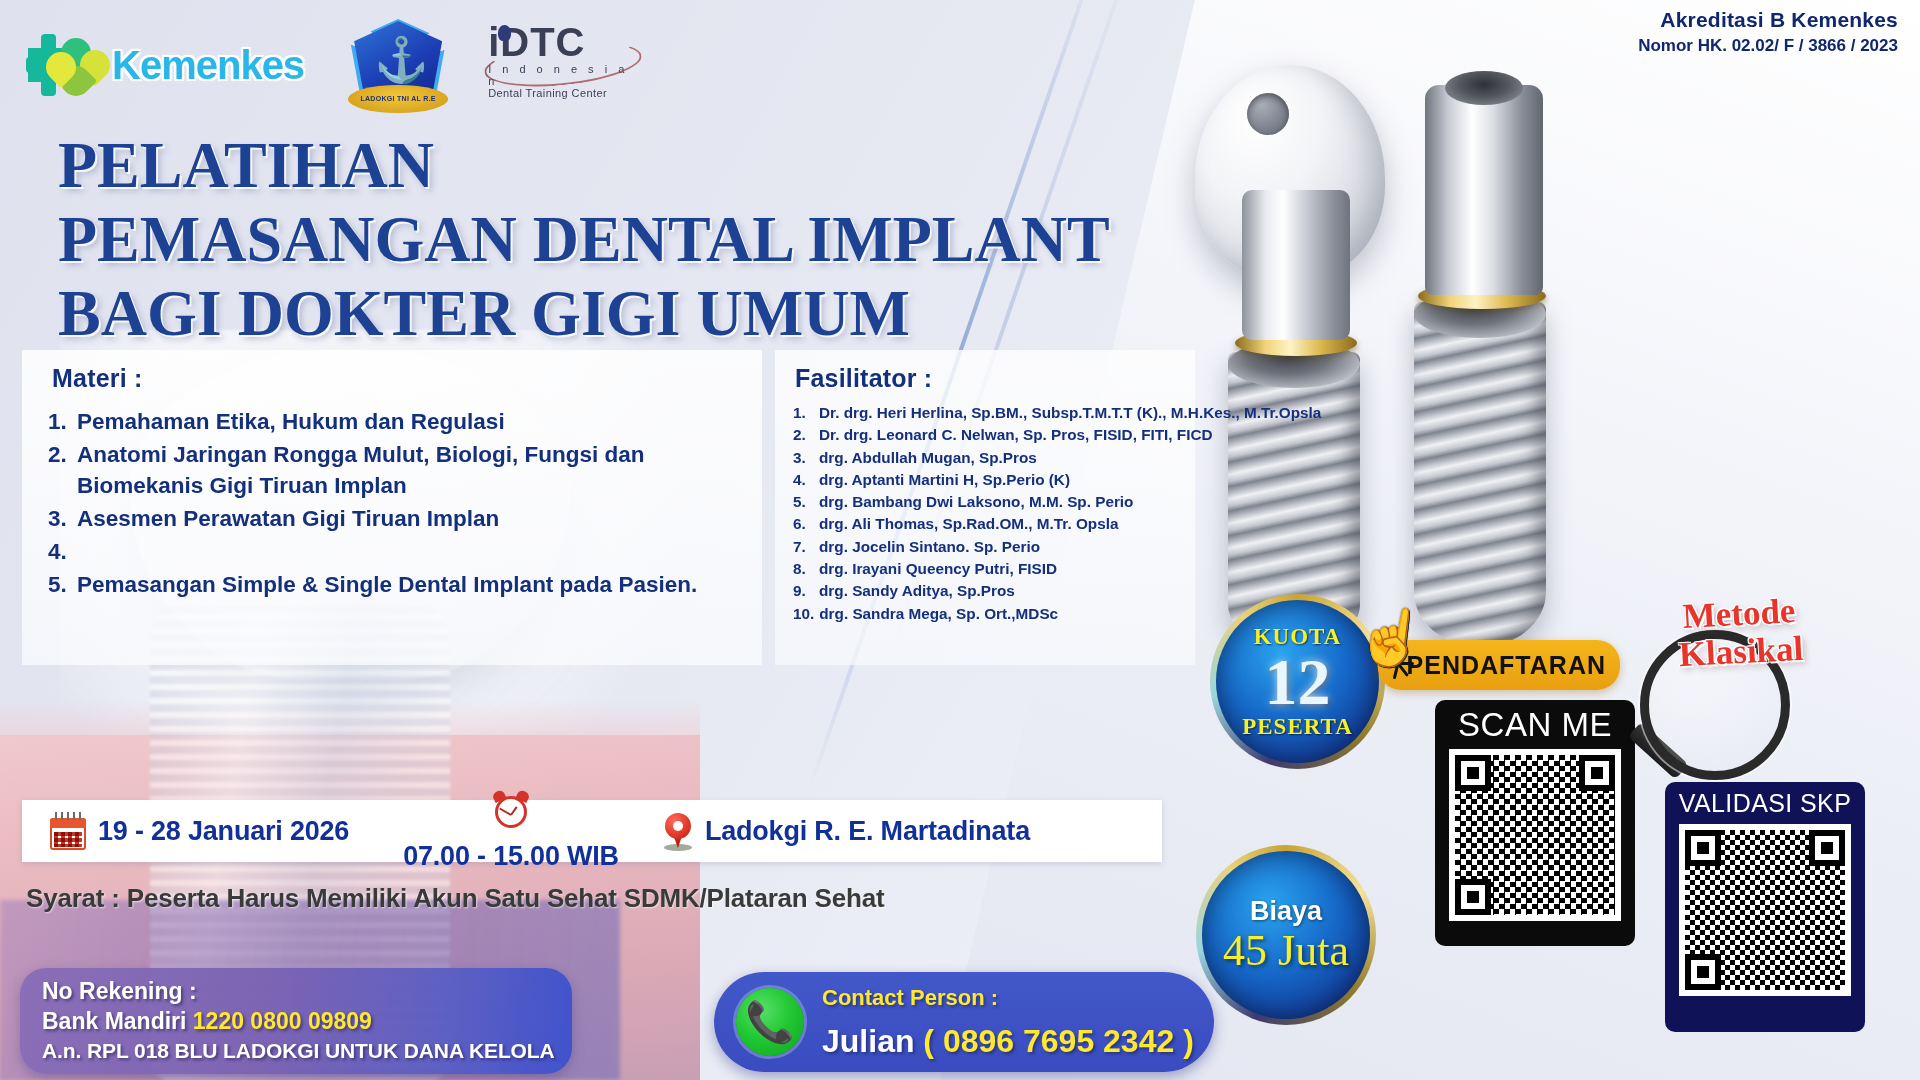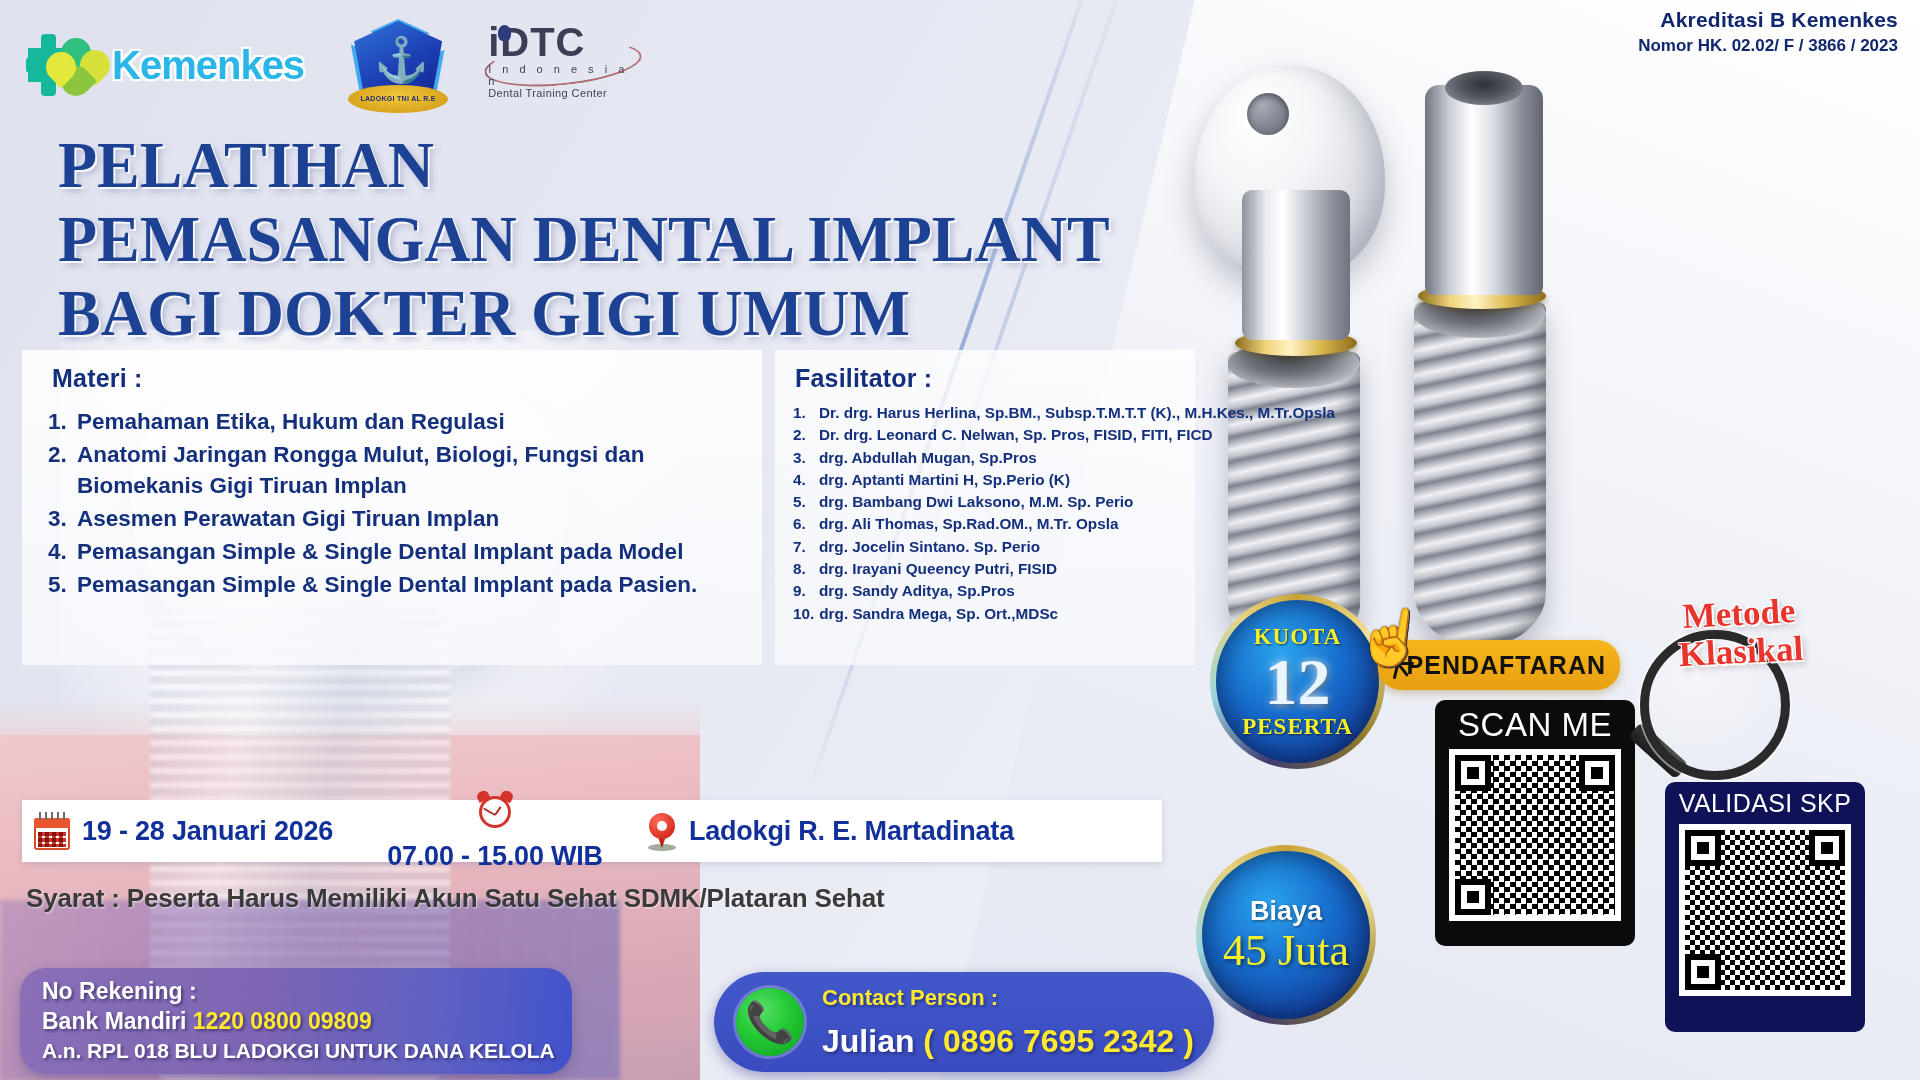--- a/index.html
+++ b/index.html
@@ -488,35 +488,34 @@
       <li>
         <span class="num">2.</span>
         <span>Anatomi Jaringan Rongga Mulut, Biologi, Fungsi dan Biomekanis Gigi Tiruan Implan</span>
       </li>
       <li>
         <span class="num">3.</span>
         <span>Asesmen Perawatan Gigi Tiruan Implan</span>
       </li>
       <li>
         <span class="num">4.</span>
-        <span>Pemasangan Simple &amp; Single Dental Implant pada Model</span>
       </li>
       <li>
         <span class="num">5.</span>
         <span>Pemasangan Simple &amp; Single Dental Implant pada Pasien.</span>
       </li>
     </ul>
   </div>
 
   <div class="panel-fasil">
     <div class="sec-head fasil-head">Fasilitator :</div>
     <ul class="fasil-list">
       <li>
         <span class="num">1.</span>
-        <span>Dr. drg. Harus Herlina, Sp.BM., Subsp.T.M.T.T (K)., M.H.Kes., M.Tr.Opsla</span>
+        <span>Dr. drg. Heri Herlina, Sp.BM., Subsp.T.M.T.T (K)., M.H.Kes., M.Tr.Opsla</span>
       </li>
       <li>
         <span class="num">2.</span>
         <span>Dr. drg. Leonard C. Nelwan, Sp. Pros, FISID, FITI, FICD</span>
       </li>
       <li>
         <span class="num">3.</span>
         <span>drg. Abdullah Mugan, Sp.Pros</span>
       </li>
       <li>
@@ -544,21 +543,21 @@
         <span>drg. Sandy Aditya, Sp.Pros</span>
       </li>
       <li>
         <span class="num">10.</span>
         <span>drg. Sandra Mega, Sp. Ort.,MDSc</span>
       </li>
     </ul>
   </div>
 
   <div class="infobar">
-    <div class="info-item" style="margin-left:12px;">
+    <div class="info-item" style="margin-left:28px;">
       <span class="ic-cal">
         <span class="body"></span>
           <span class="top"></span>
           <span class="grid"></span>
           <span class="rings"></span>
       </span>
       <span class="txt">19 - 28 Januari 2026</span>
     </div>
     <div class="info-item" style="margin-left:54px;flex-direction:column;">
       <span class="ic-clock">

